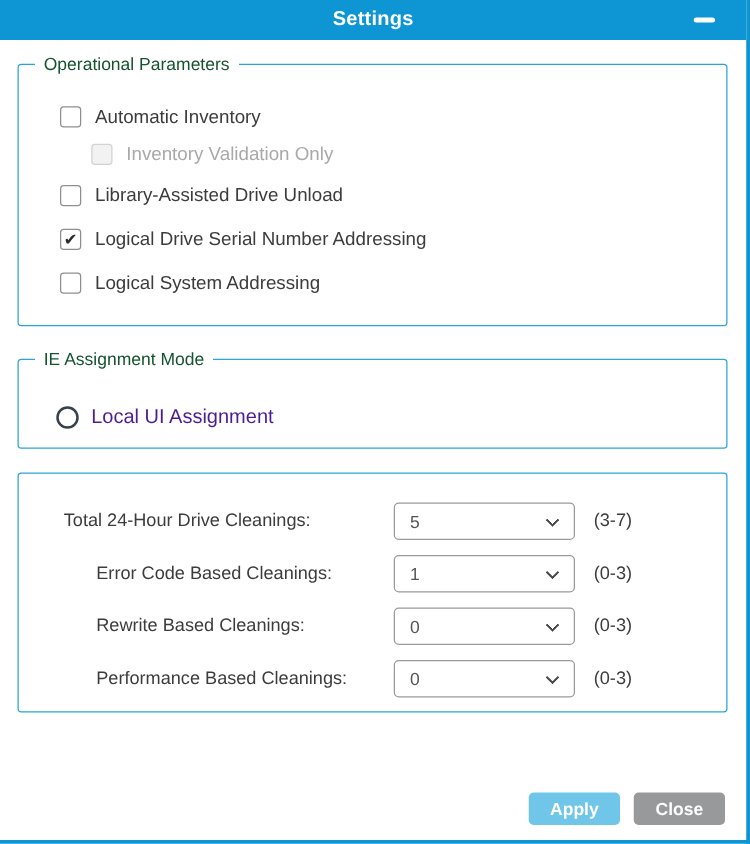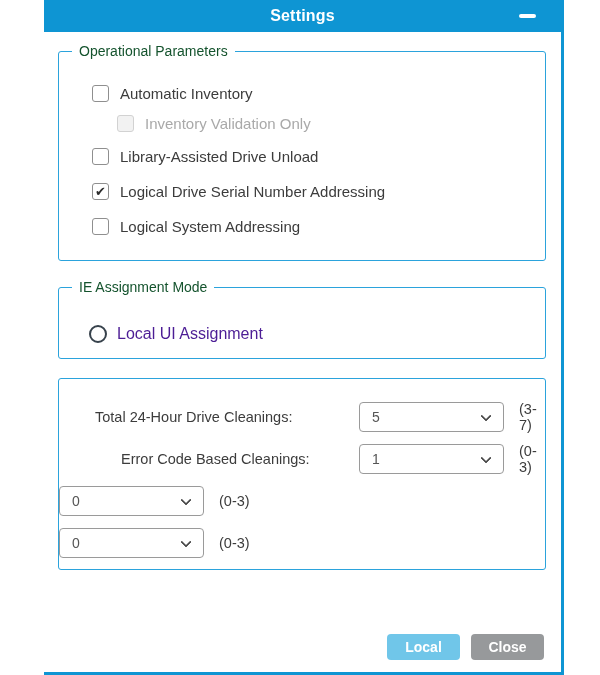--- a/index.html
+++ b/index.html
@@ -9,24 +9,23 @@
     --close-bg:#97999b;
   }
   *{box-sizing:border-box;}
   html,body{margin:0;padding:0;}
   body{
     width:600px;height:675px;
     font-family:"Liberation Sans","DejaVu Sans",sans-serif;
     background:#ffffff;color:#3c3c3c;overflow:hidden;
   }
   .dialog{
-    width:520px;height:675px;position:relative;background:#fff;
+    width:600px;height:675px;position:relative;background:#fff;
     border-right:3px solid var(--header-bg,#0e95d3);
     border-bottom:3px solid var(--header-bg,#0e95d3);
-    margin-left:44px;
   }
   
   .titlebar{
     height:32px;background:var(--header-bg,#0e95d3);
     display:flex;align-items:center;justify-content:center;position:relative;
   }
   .titlebar .title{
     color:#fff;font-size:16px;font-weight:bold;letter-spacing:.2px;
   }
   .min-btn{
@@ -181,38 +180,40 @@
         <div class="clrow indent">
           <span class="cllabel">Error Code Based Cleanings:</span>
           <div class="selectbox">
             <span class="selval">1</span>
             <span class="chev"></span>
           </div>
           <span class="clrange">(0-3)</span>
         </div>
 
         <div class="clrow indent">
+          <span class="cllabel">Rewrite Based Cleanings:</span>
           <div class="selectbox">
             <span class="selval">0</span>
             <span class="chev"></span>
           </div>
           <span class="clrange">(0-3)</span>
         </div>
 
         <div class="clrow indent">
+          <span class="cllabel">Performance Based Cleanings:</span>
           <div class="selectbox">
             <span class="selval">0</span>
             <span class="chev"></span>
           </div>
           <span class="clrange">(0-3)</span>
         </div>
 
       </div>
     </fieldset>
 
   </div>
 
   <div class="footer">
-    <button class="btn apply">Local</button>
+    <button class="btn apply">Apply</button>
     <button class="btn close">Close</button>
   </div>
 
 </div>
 
 </body></html>

